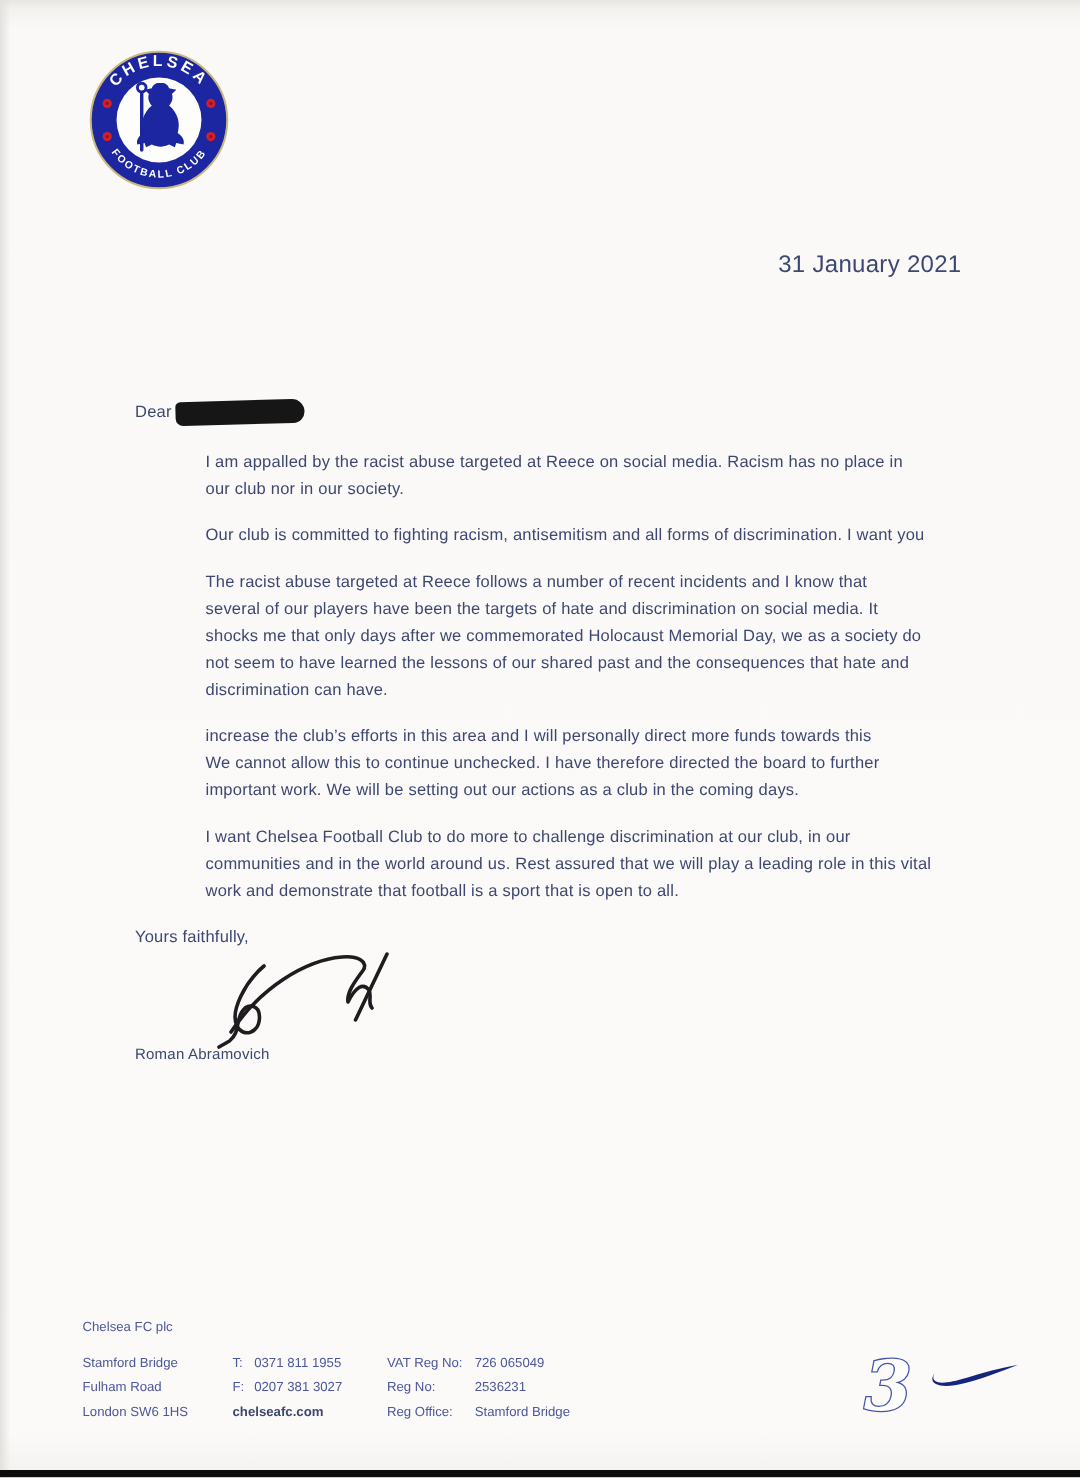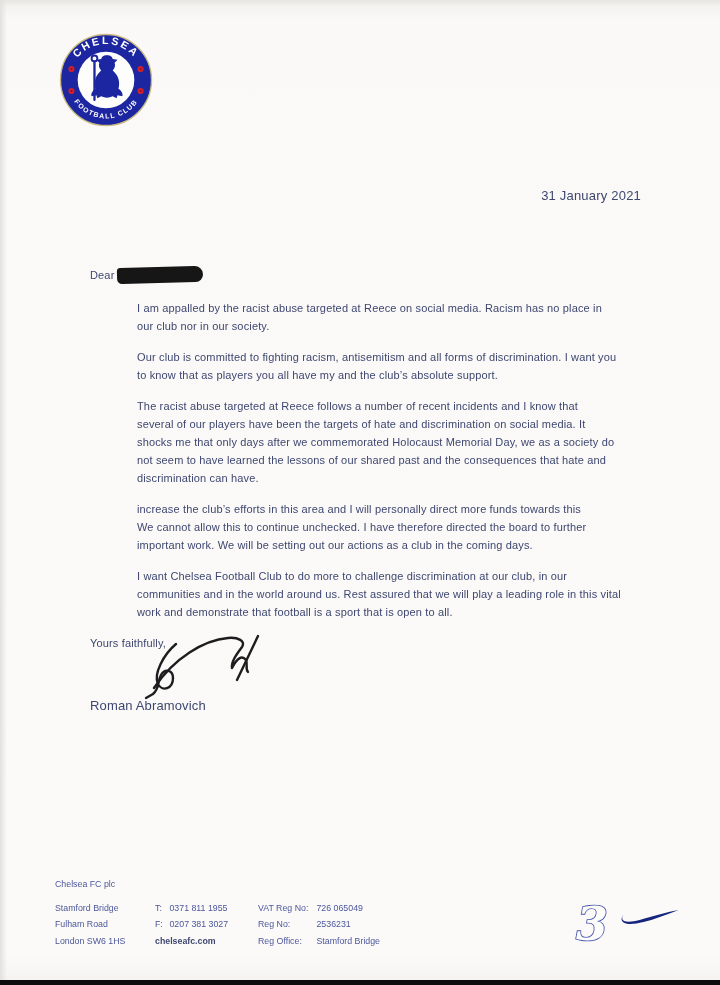--- a/index.html
+++ b/index.html
@@ -9,32 +9,32 @@
     font-family:"Liberation Sans",sans-serif;color:#3e4770;overflow:hidden;
   }
   .edge-left{position:absolute;left:0;top:0;width:7px;height:100%;
     background:linear-gradient(90deg,#e3e1de,rgba(227,225,222,0));}
   .edge-top{position:absolute;left:0;top:0;width:100%;height:6px;
     background:linear-gradient(180deg,#e8e6e3,rgba(232,230,227,0));}
   .edge-bottom-bar{position:absolute;left:0;bottom:0;width:100%;height:5px;background:#0c0c0c;}
 
   .crest{position:absolute;left:58px;top:32px;width:96px;height:96px;}
 
-  .date{position:absolute;top:188px;right:79px;font-size:13px;letter-spacing:.2px;}
+  .date{position:absolute;top:168px;right:79px;font-size:16px;letter-spacing:.2px;}
 
   .body-text{position:absolute;left:90px;top:266px;width:562px;font-size:11px;line-height:18px;letter-spacing:.15px;}
   .body-text .line{white-space:pre;margin-left:47px;}
   .salutation{margin:0 0 15px 0;display:flex;align-items:center;}
   .redaction{display:inline-block;width:86px;height:16px;margin-left:3px;background:#161616;
     border-radius:4px 10px 9px 6px;transform:rotate(-1.6deg);}
   .para{margin:0 0 13px 0;}
   .closing{margin:0;}
 
   .signature{position:absolute;left:140px;top:632px;width:135px;height:72px;}
-  .signatory{position:absolute;left:90px;top:698px;font-size:13px;letter-spacing:.15px;}
+  .signatory{position:absolute;left:90px;top:698px;font-size:10px;letter-spacing:.15px;}
 
   .footer{position:absolute;left:55px;top:879px;width:620px;font-size:8.8px;color:#4c579c;}
   .footer .company{margin-bottom:11px;}
   .footer .cols{position:relative;height:54px;}
   .fcol{position:absolute;top:0;line-height:16.3px;white-space:nowrap;}
   .fcol.c1{left:0;}
   .fcol.c2{left:100px;}
   .fcol.c3{left:203px;}
   .fl{display:inline-block;}
   .c2 .fl{width:12px;}
@@ -89,21 +89,20 @@
       <span class="redaction"></span>
     </div>
 
     <div class="para">
       <div class="line">I am appalled by the racist abuse targeted at Reece on social media. Racism has no place in</div>
       <div class="line">our club nor in our society.</div>
     </div>
 
     <div class="para">
       <div class="line">Our club is committed to fighting racism, antisemitism and all forms of discrimination. I want you</div>
-      <div class="line">to know that as players you all have my and the club’s absolute support.</div>
     </div>
 
     <div class="para">
       <div class="line">The racist abuse targeted at Reece follows a number of recent incidents and I know that</div>
       <div class="line">several of our players have been the targets of hate and discrimination on social media. It</div>
       <div class="line">shocks me that only days after we commemorated Holocaust Memorial Day, we as a society do</div>
       <div class="line">not seem to have learned the lessons of our shared past and the consequences that hate and</div>
       <div class="line">discrimination can have.</div>
     </div>
 

